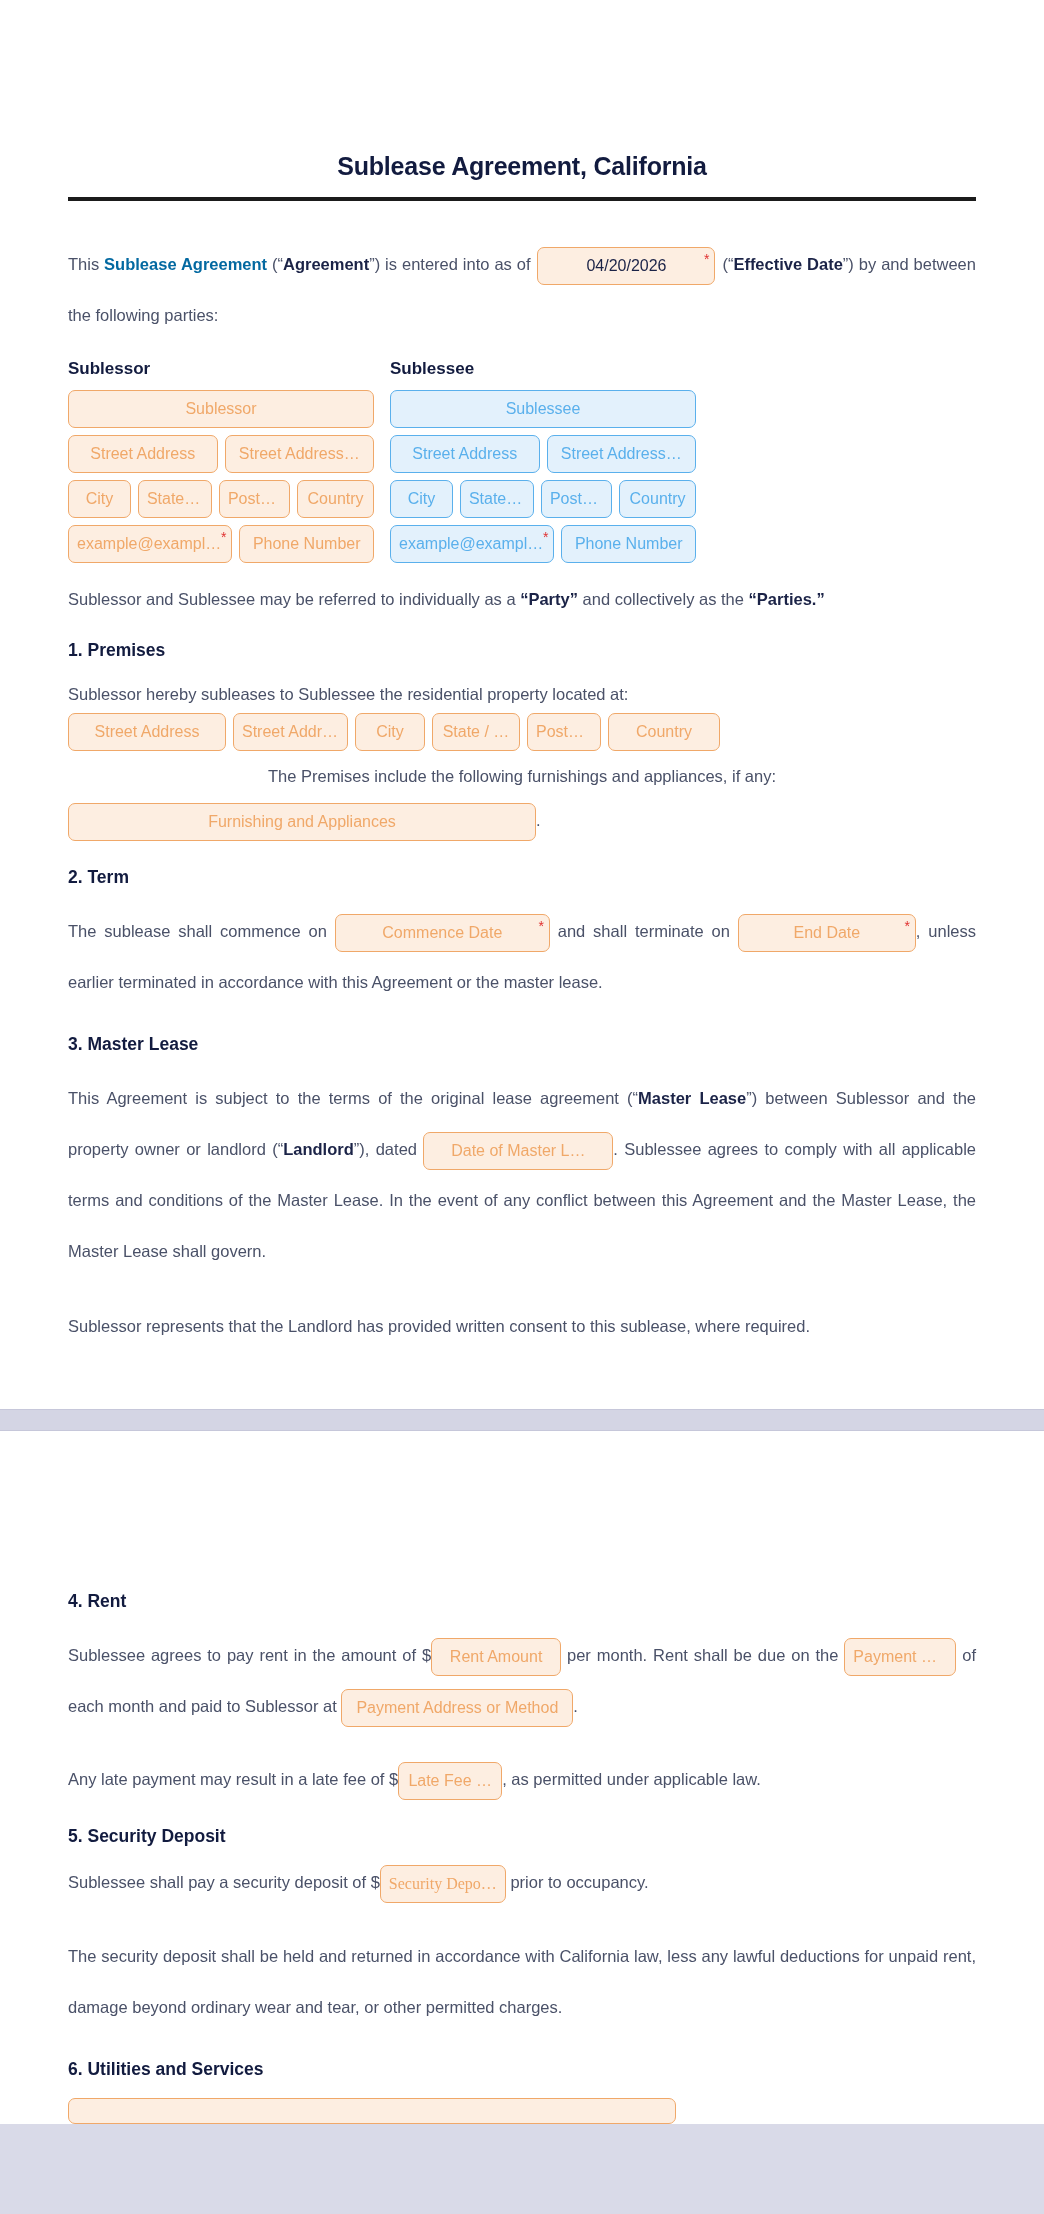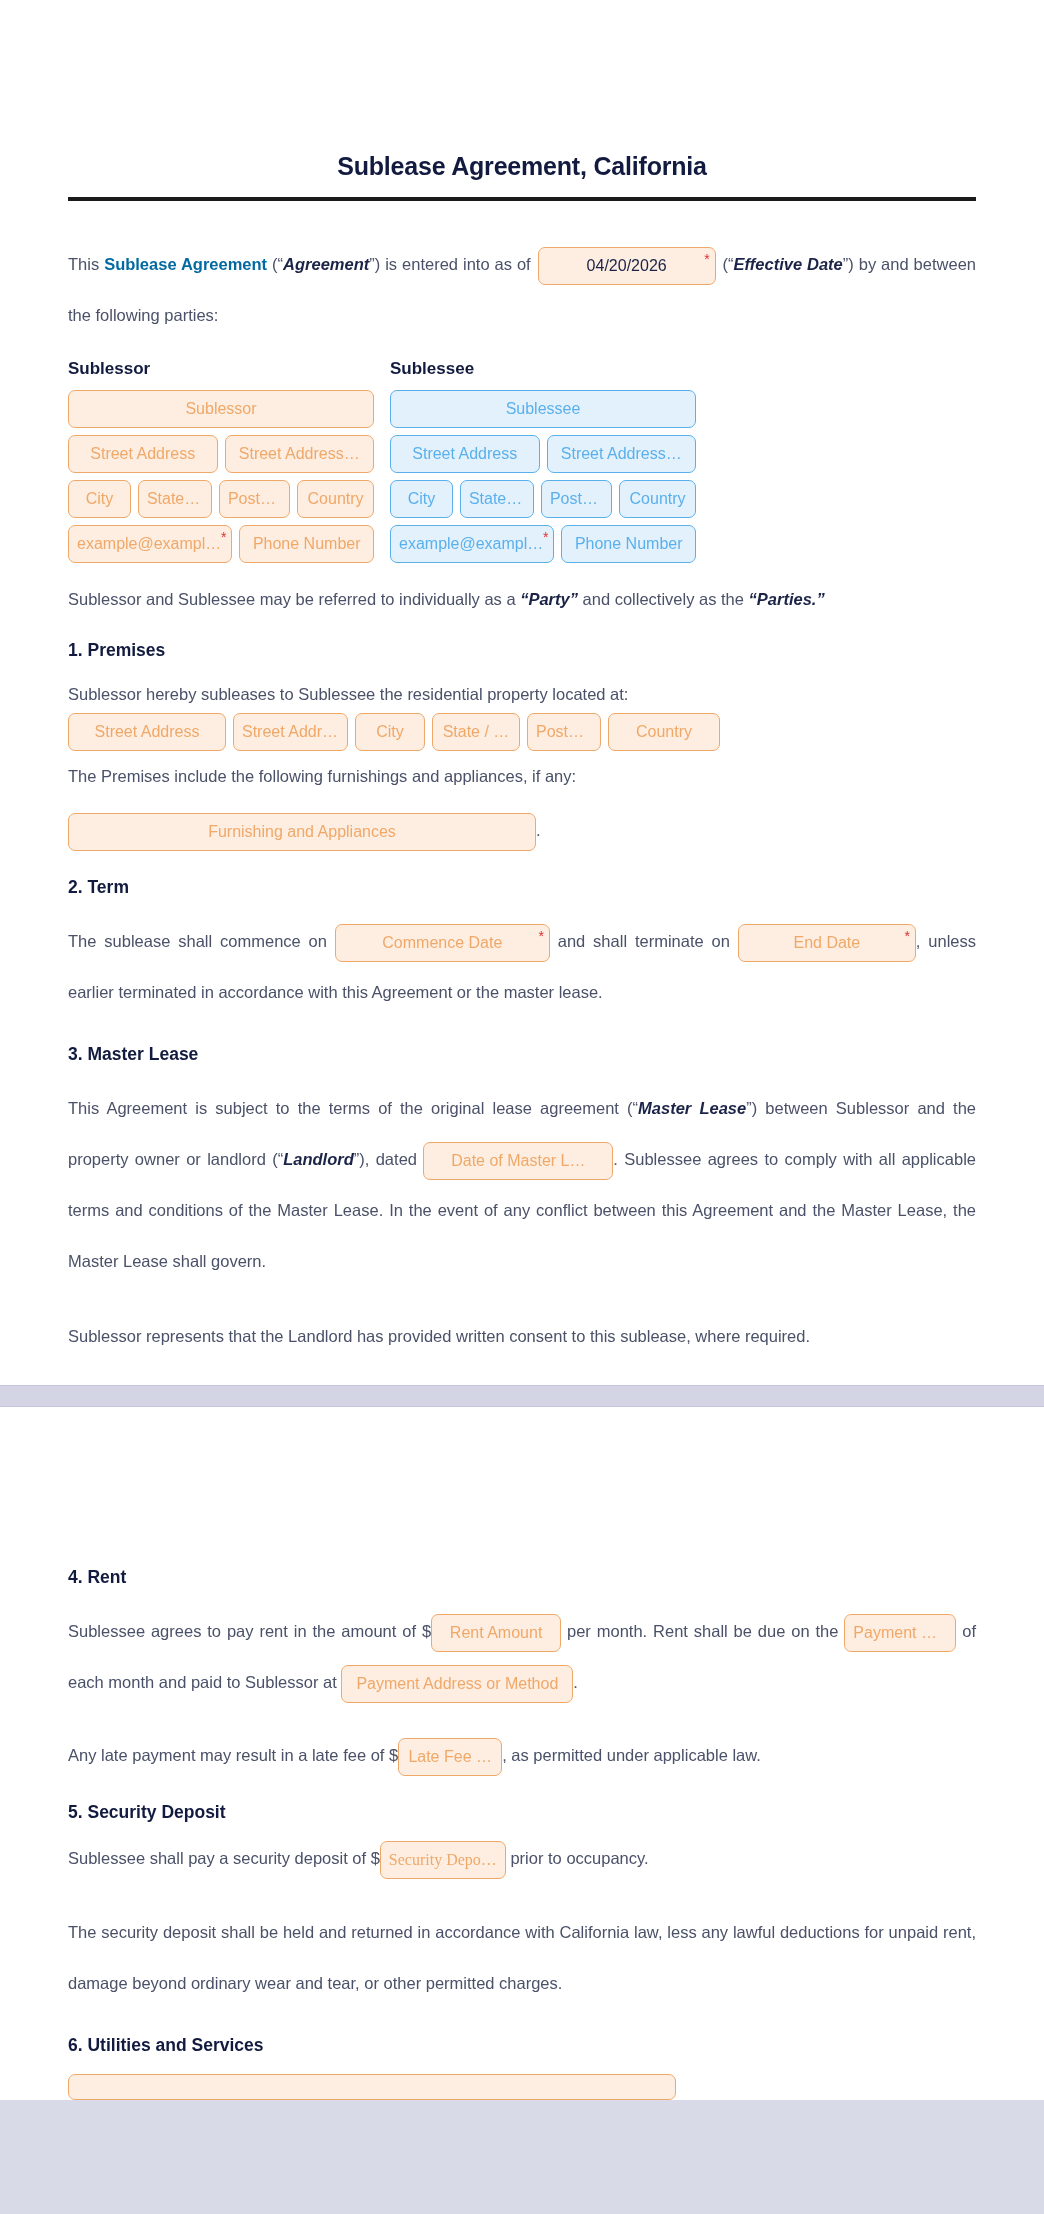--- a/index.html
+++ b/index.html
@@ -21,21 +21,21 @@
     padding: 0 68px;
     position: relative;
   }
   .page-gap {
     height: 22px;
     background: #d4d5e4;
     width: 1044px;
     border-top: 1px solid #c6c7da;
     border-bottom: 1px solid #c6c7da;
   }
-  .page1 { padding-top: 152px; padding-bottom: 28px; }
+  .page1 { padding-top: 152px; padding-bottom: 62px; }
   .page2 { padding-top: 160px; padding-bottom: 0px; }
 
   .doc-title {
     text-align: center;
     font-size: 25px;
     font-weight: bold;
     color: #121b3f;
     letter-spacing: -0.2px;
     margin: 0 0 16px 0;
   }
@@ -48,21 +48,21 @@
     font-size: 16.5px;
     line-height: 51px;
     color: #4a5168;
     margin: 0 0 6px 0;
     text-align: justify;
     text-justify: inter-word;
   }
   p.body.nojust { text-align: left; }
   p.tight { line-height: 30px; }
   b, strong { color: #0369a1; font-weight: bold; }
-  .bi { font-weight: bold; font-style: italic; color: #1b2347; }
+  .bi { font-weight: bold; color: #1b2347; }
 
   h2.section {
     font-size: 17.5px;
     font-weight: bold;
     color: #121b3f;
     margin: 26px 0 18px 0;
   }
 
   
   .fld {
@@ -193,21 +193,21 @@
     <div class="premises-row">
       <span class="fld orange" style="width:158px;">Street Address</span>
       <span class="fld orange" style="width:115px;">Street Address …</span>
       <span class="fld orange" style="width:70px;">City</span>
       <span class="fld orange" style="width:88px;">State / …</span>
       <span class="fld orange" style="width:74px;">Postal…</span>
       <span class="fld orange" style="width:112px;">Country</span>
     </div>
 
 
-    <p class="body tight nojust" style="margin-bottom:22px;">The Premises include the following furnishings and appliances, if any:</p>
+    <p class="body tight nojust" style="margin-bottom:12px;text-align:center;">The Premises include the following furnishings and appliances, if any:</p>
     <p class="body tight nojust" style="margin-bottom:26px;"><span class="fld orange" style="width:468px;">Furnishing and Appliances</span><span>.</span></p>
 
     <h2 class="section">2. Term</h2>
 
     <p class="body"><span>The sublease shall commence on </span><span class="fld orange req" style="width:215px;">Commence Date</span><span> and shall terminate on </span><span class="fld orange req" style="width:178px;">End Date</span><span>, unless earlier terminated in accordance with this Agreement or the master lease.</span></p>
 
     <h2 class="section">3. Master Lease</h2>
 
     <p class="body"><span>This Agreement is subject to the terms of the original lease agreement (“</span><span class="bi">Master Lease</span><span>”) between Sublessor and the property owner or landlord (“</span><span class="bi">Landlord</span><span>”), dated </span><span class="fld orange" style="width:190px;">Date of Master L…</span><span>. Sublessee agrees to comply with all applicable terms and conditions of the Master Lease. In the event of any conflict between this Agreement and the Master Lease, the Master Lease shall govern.</span></p>
 

